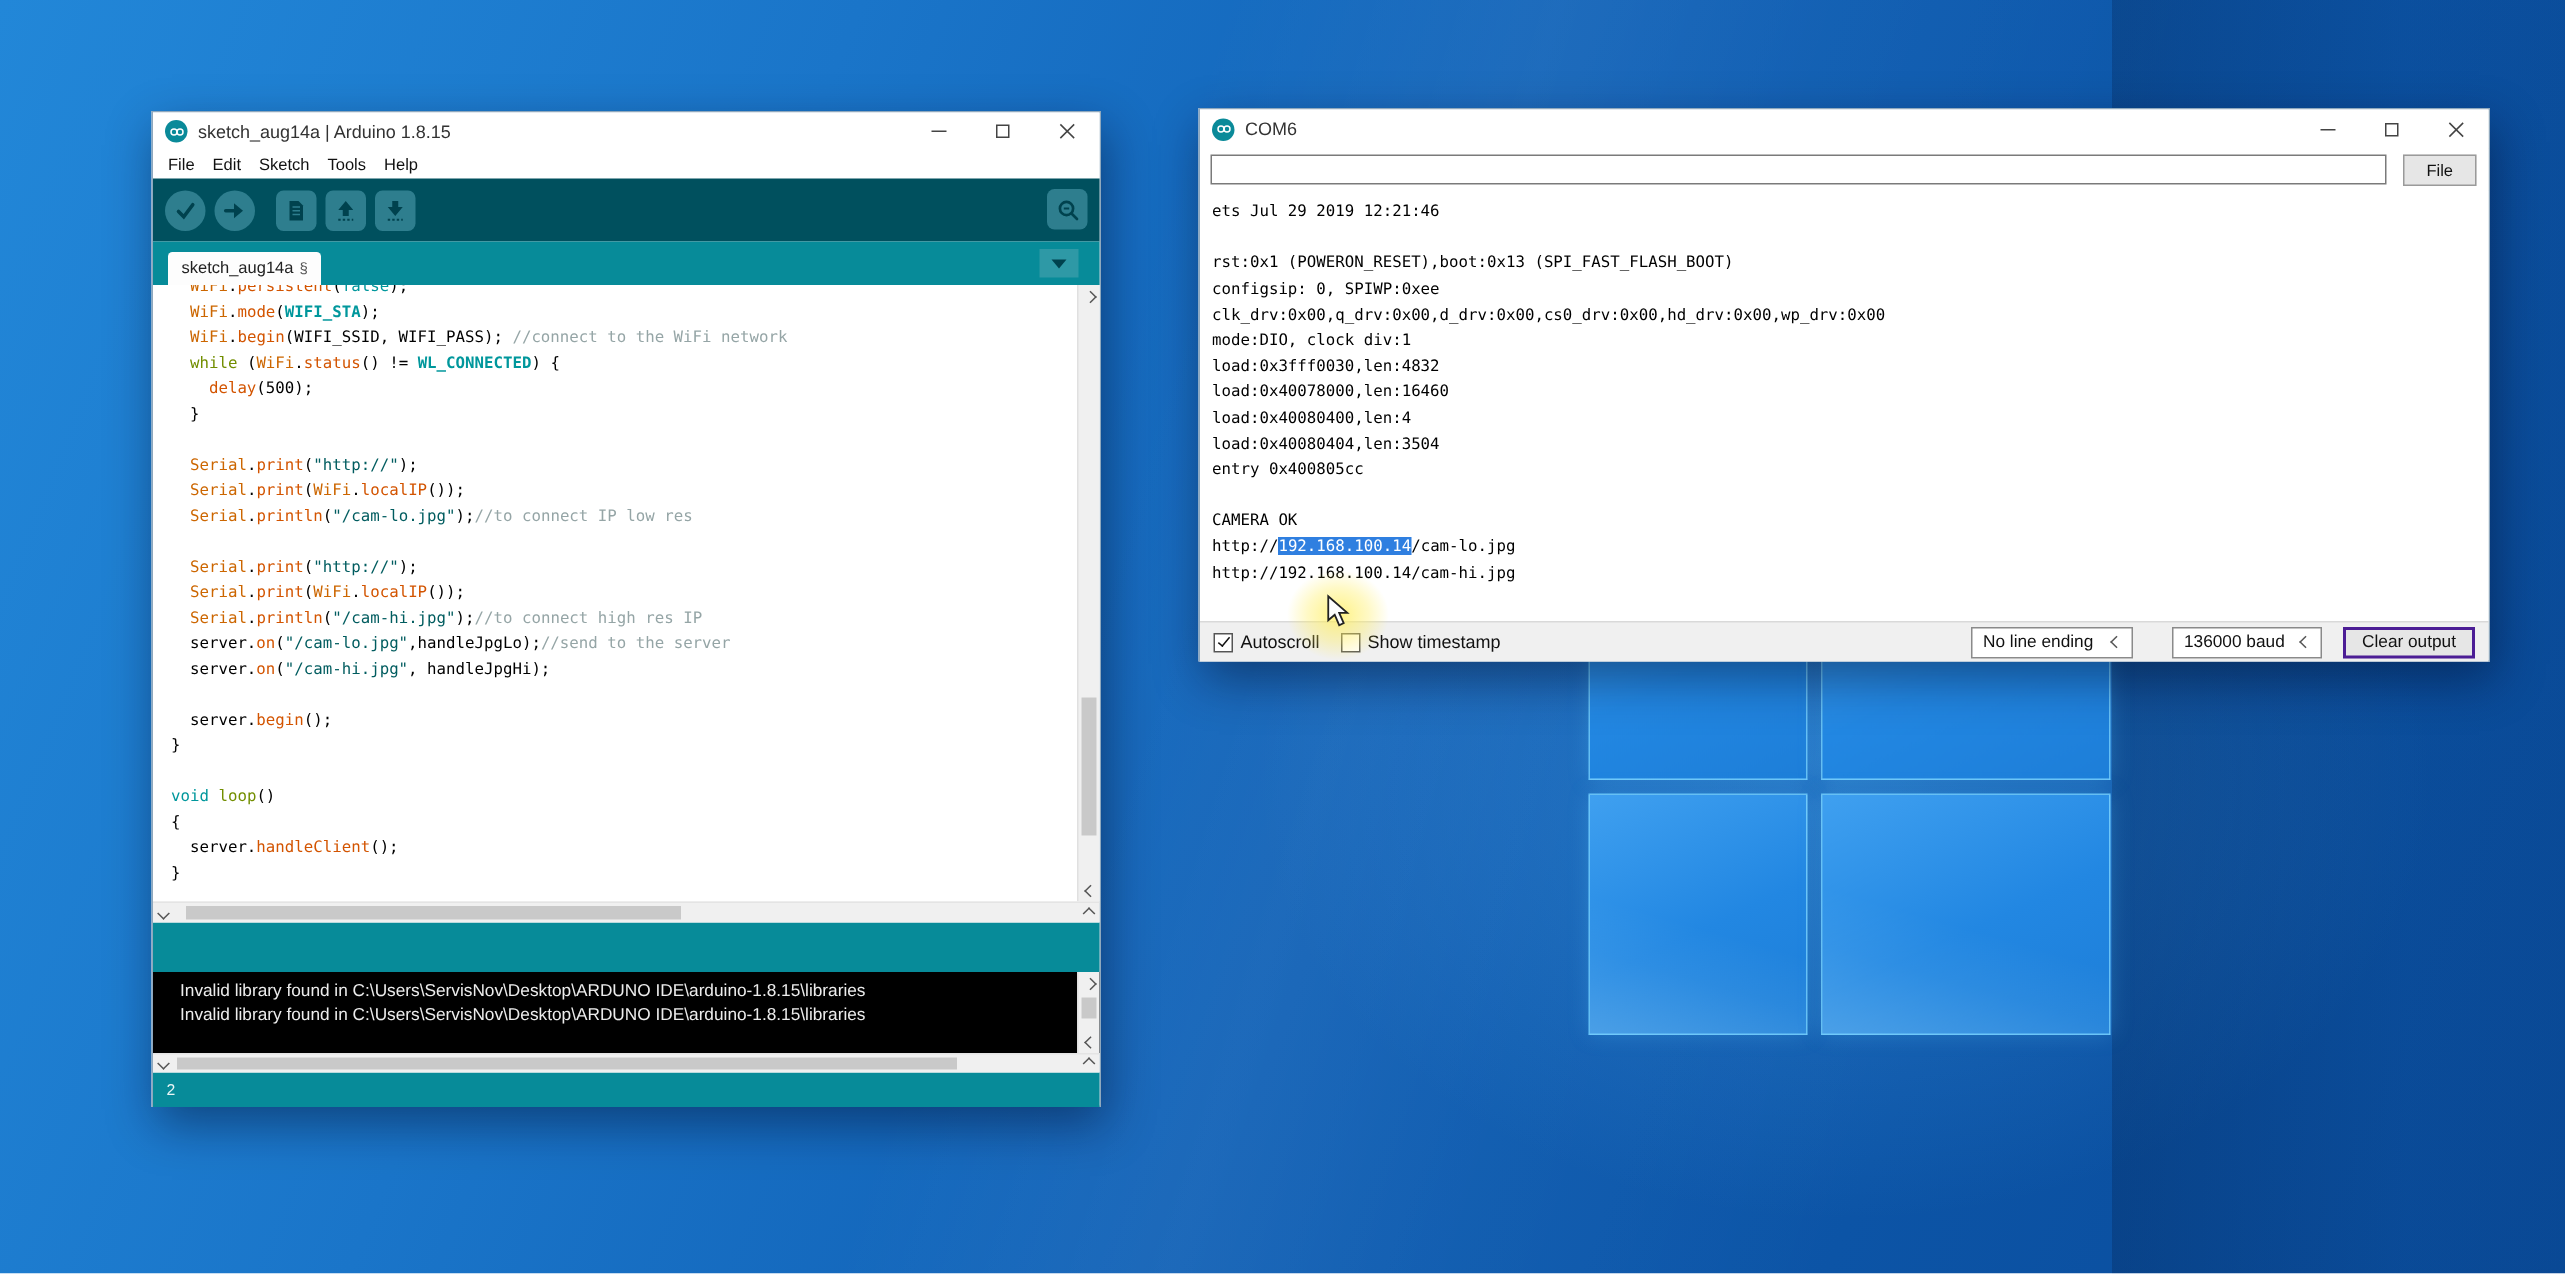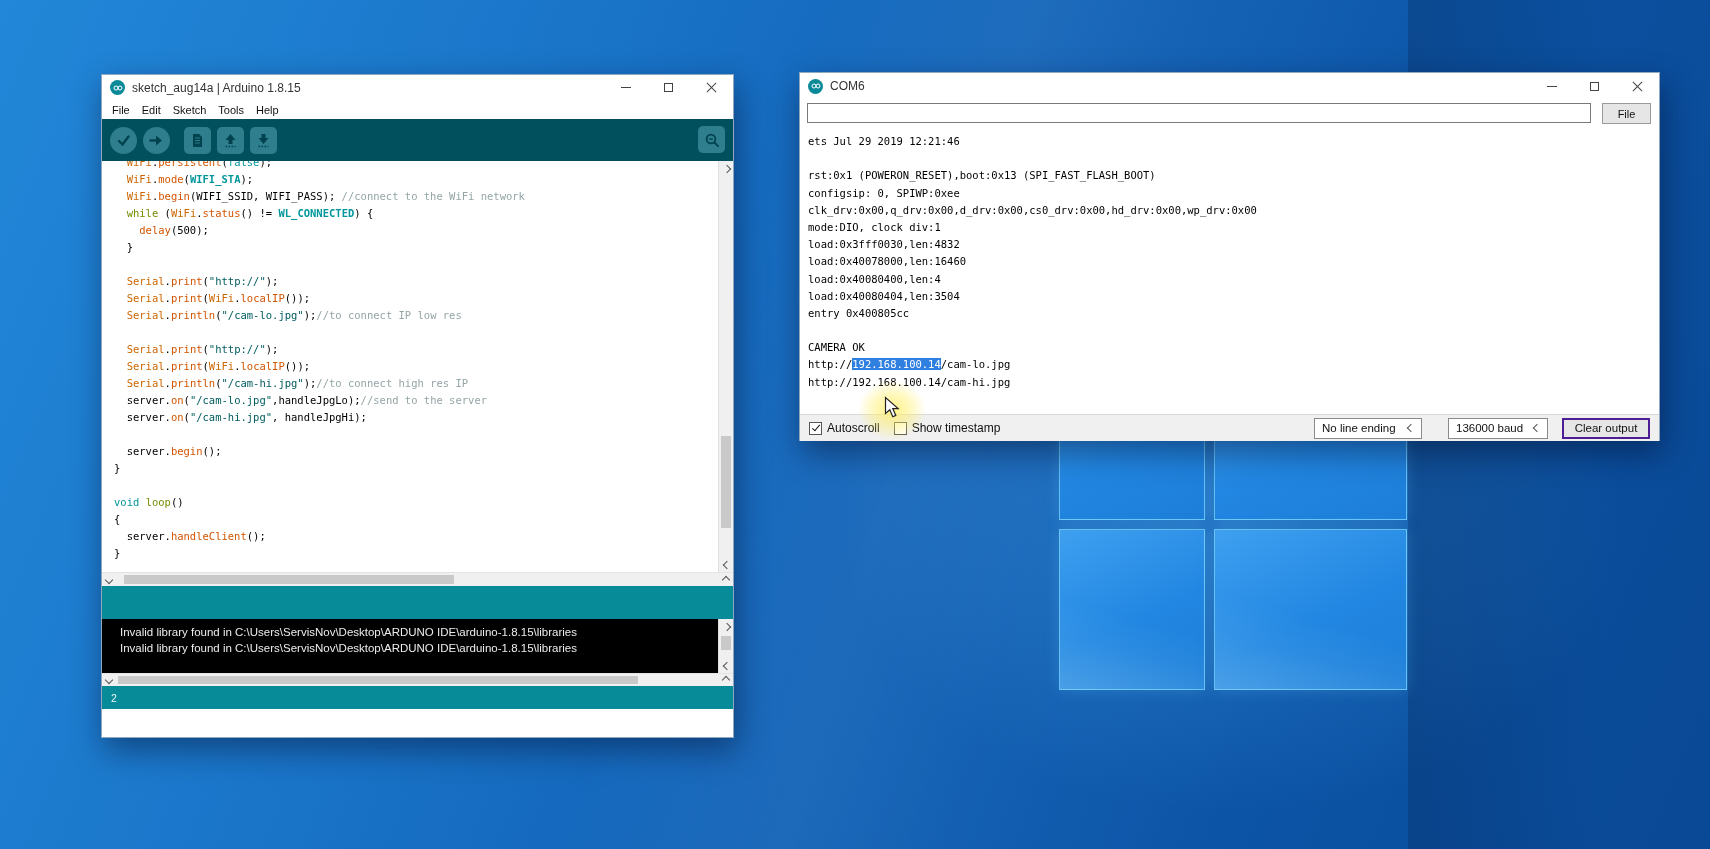--- a/index.html
+++ b/index.html
@@ -169,20 +169,29 @@
           </svg>
       </span>
       <span class="tb-btn" id="btn-serial-monitor">
         <svg width="18" height="18" viewBox="0 0 18 18">
             <circle cx="8" cy="8" r="4.4" fill="none" stroke="#00424e" stroke-width="1.8"></circle>
             <path d="M11.5 11.5l3.5 3.5" stroke="#00424e" stroke-width="1.8" stroke-linecap="round"></path>
             <path d="M6.2 8h3.6" stroke="#00424e" stroke-width="1.4"></path>
           </svg>
       </span>
     </div>
+    <div id="tab-bar">
+      <div id="tab-active">
+        <span>sketch_aug14a</span>
+        <span class="tab-mod">§</span>
+      </div>
+      <div id="tab-dd">
+          <span class="tri"></span>
+        </div>
+    </div>
     <div id="editor">
       <div id="code-pre"><div class="code-line"><span class="tok-pl">  </span><span class="tok-cls">WiFi</span><span class="tok-pl">.</span><span class="tok-fn">persistent</span><span class="tok-pl">(</span><span class="tok-kw">false</span><span class="tok-pl">);</span></div><div class="code-line"><span class="tok-pl">  </span><span class="tok-cls">WiFi</span><span class="tok-pl">.</span><span class="tok-fn">mode</span><span class="tok-pl">(</span><span class="tok-cst">WIFI_STA</span><span class="tok-pl">);</span></div><div class="code-line"><span class="tok-pl">  </span><span class="tok-cls">WiFi</span><span class="tok-pl">.</span><span class="tok-fn">begin</span><span class="tok-pl">(WIFI_SSID, WIFI_PASS); </span><span class="tok-cmt">//connect to the WiFi network</span></div><div class="code-line"><span class="tok-pl">  </span><span class="tok-ctl">while</span><span class="tok-pl"> (</span><span class="tok-cls">WiFi</span><span class="tok-pl">.</span><span class="tok-fn">status</span><span class="tok-pl">() != </span><span class="tok-cst">WL_CONNECTED</span><span class="tok-pl">) {</span></div><div class="code-line"><span class="tok-pl">    </span><span class="tok-fn">delay</span><span class="tok-pl">(500);</span></div><div class="code-line"><span class="tok-pl">  }</span></div><div class="code-line">&nbsp;</div><div class="code-line"><span class="tok-pl">  </span><span class="tok-cls">Serial</span><span class="tok-pl">.</span><span class="tok-fn">print</span><span class="tok-pl">(</span><span class="tok-str">"http://"</span><span class="tok-pl">);</span></div><div class="code-line"><span class="tok-pl">  </span><span class="tok-cls">Serial</span><span class="tok-pl">.</span><span class="tok-fn">print</span><span class="tok-pl">(</span><span class="tok-cls">WiFi</span><span class="tok-pl">.</span><span class="tok-fn">localIP</span><span class="tok-pl">());</span></div><div class="code-line"><span class="tok-pl">  </span><span class="tok-cls">Serial</span><span class="tok-pl">.</span><span class="tok-fn">println</span><span class="tok-pl">(</span><span class="tok-str">"/cam-lo.jpg"</span><span class="tok-pl">);</span><span class="tok-cmt">//to connect IP low res</span></div><div class="code-line">&nbsp;</div><div class="code-line"><span class="tok-pl">  </span><span class="tok-cls">Serial</span><span class="tok-pl">.</span><span class="tok-fn">print</span><span class="tok-pl">(</span><span class="tok-str">"http://"</span><span class="tok-pl">);</span></div><div class="code-line"><span class="tok-pl">  </span><span class="tok-cls">Serial</span><span class="tok-pl">.</span><span class="tok-fn">print</span><span class="tok-pl">(</span><span class="tok-cls">WiFi</span><span class="tok-pl">.</span><span class="tok-fn">localIP</span><span class="tok-pl">());</span></div><div class="code-line"><span class="tok-pl">  </span><span class="tok-cls">Serial</span><span class="tok-pl">.</span><span class="tok-fn">println</span><span class="tok-pl">(</span><span class="tok-str">"/cam-hi.jpg"</span><span class="tok-pl">);</span><span class="tok-cmt">//to connect high res IP</span></div><div class="code-line"><span class="tok-pl">  server.</span><span class="tok-fn">on</span><span class="tok-pl">(</span><span class="tok-str">"/cam-lo.jpg"</span><span class="tok-pl">,handleJpgLo);</span><span class="tok-cmt">//send to the server</span></div><div class="code-line"><span class="tok-pl">  server.</span><span class="tok-fn">on</span><span class="tok-pl">(</span><span class="tok-str">"/cam-hi.jpg"</span><span class="tok-pl">, handleJpgHi);</span></div><div class="code-line">&nbsp;</div><div class="code-line"><span class="tok-pl">  server.</span><span class="tok-fn">begin</span><span class="tok-pl">();</span></div><div class="code-line"><span class="tok-pl">}</span></div><div class="code-line">&nbsp;</div><div class="code-line"><span class="tok-kw">void</span><span class="tok-pl"> </span><span class="tok-ctl">loop</span><span class="tok-pl">()</span></div><div class="code-line"><span class="tok-pl">{</span></div><div class="code-line"><span class="tok-pl">  server.</span><span class="tok-fn">handleClient</span><span class="tok-pl">();</span></div><div class="code-line"><span class="tok-pl">}</span></div></div>
       <div class="vscroll">
         <span class="arr top">
             <span class="chev chev-up"></span>
           </span>
         <span class="arr bot">
             <span class="chev chev-down"></span>
           </span>
         <span class="vthumb" style="top:275px;height:92px;"></span>

